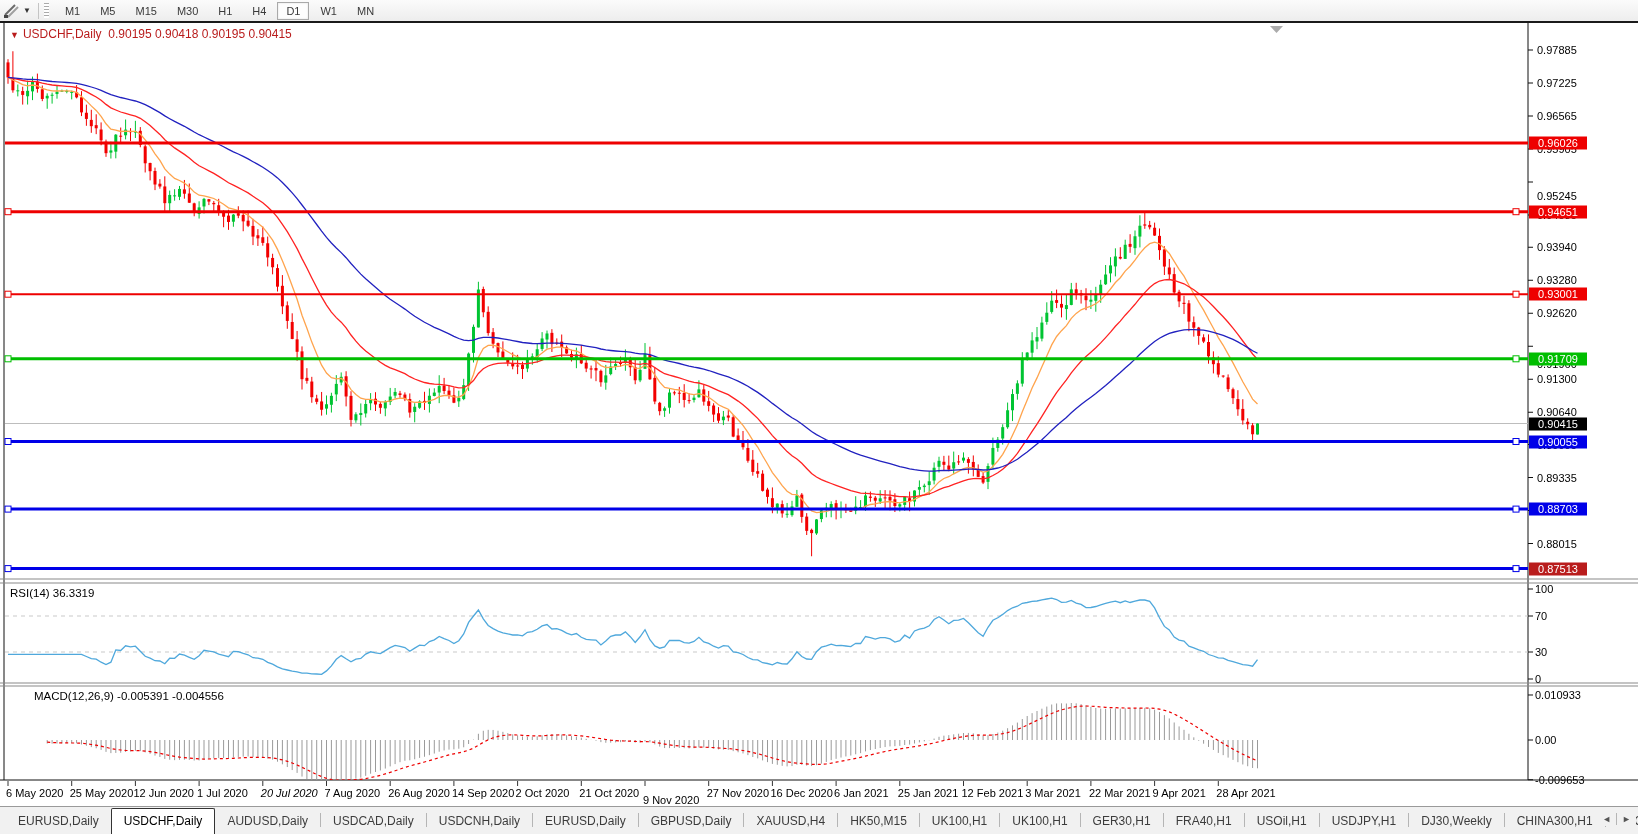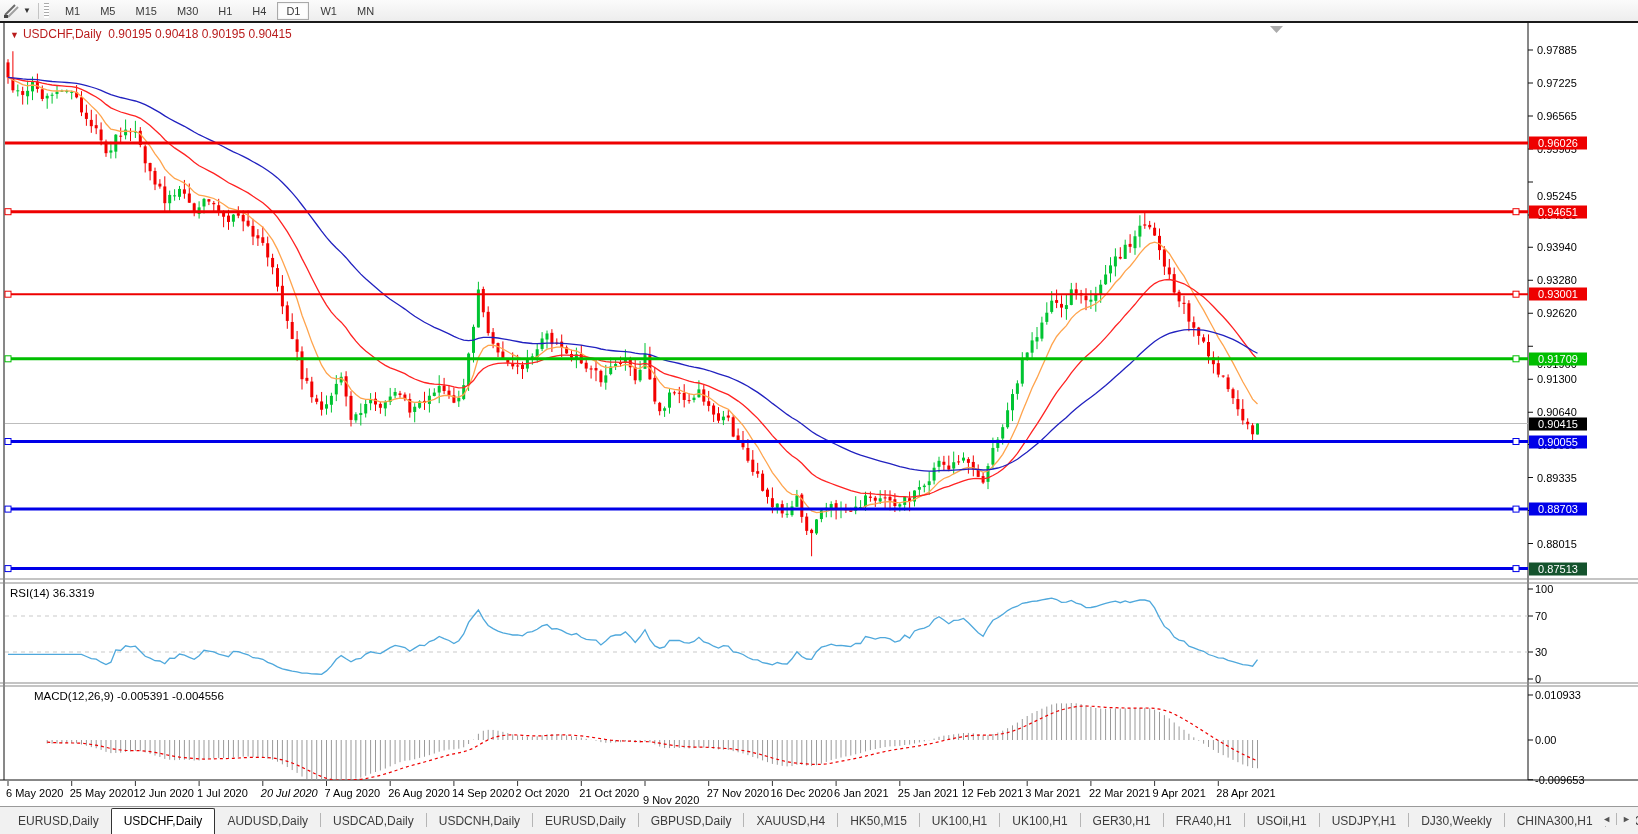--- a/index.html
+++ b/index.html
@@ -950,21 +950,21 @@
       <div class="tick-label" style="top:444.49999999999983px;">0.89995</div>
       <div class="tick-label" style="top:477.50000000000006px;">0.89335</div>
       <div class="tick-label" style="top:510.4999999999998px;">0.88675</div>
       <div class="tick-label" style="top:543.5px;">0.88015</div>
       <div class="hline-label" style="top:142.95px;background:#ee0000;">0.96026</div>
       <div class="hline-label" style="top:211.70000000000016px;background:#ee0000;">0.94651</div>
       <div class="hline-label" style="top:294.19999999999993px;background:#ee0000;">0.93001</div>
       <div class="hline-label" style="top:358.8000000000002px;background:#00be00;">0.91709</div>
       <div class="hline-label" style="top:441.50000000000017px;background:#0000e8;">0.90055</div>
       <div class="hline-label" style="top:509.1px;background:#0000e8;">0.88703</div>
-      <div class="hline-label" style="top:568.6000000000001px;background:#14532d;">0.87513</div>
+      <div class="hline-label" style="top:568.6000000000001px;background:#b91c1c;">0.87513</div>
       <div class="hline-label" style="top:423.49999999999994px;background:#000;">0.90415</div>
       <div class="sub-tick-label" style="top:589px;">100</div>
       <div class="sub-tick-label" style="top:616px;">70</div>
       <div class="sub-tick-label" style="top:652px;">30</div>
       <div class="sub-tick-label" style="top:679px;">0</div>
       <div class="sub-tick-label" style="top:694.988839px;">0.010933</div>
       <div class="sub-tick-label" style="top:740px;">0.00</div>
       <div class="sub-tick-label" style="top:779.741401px;">-0.009653</div>
     </div>
   <div id="dateLabels">

